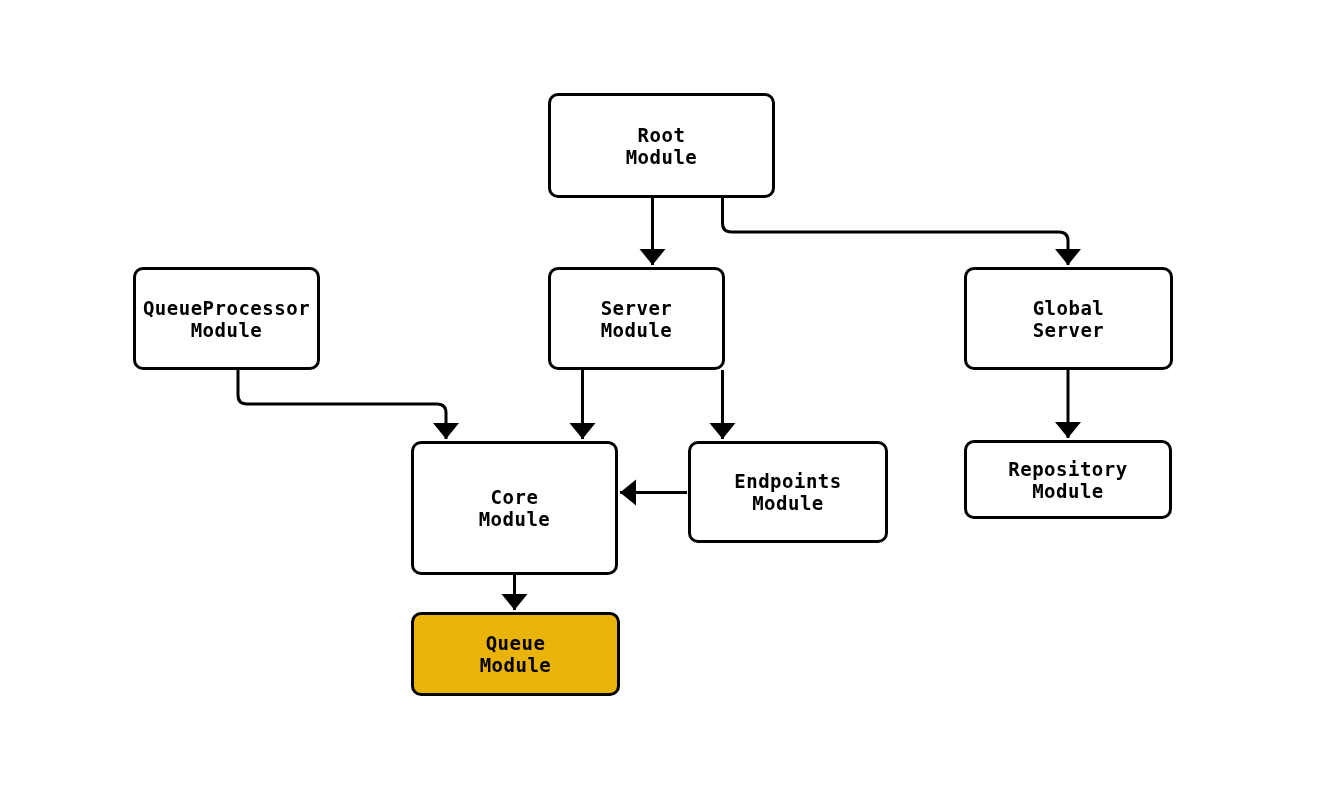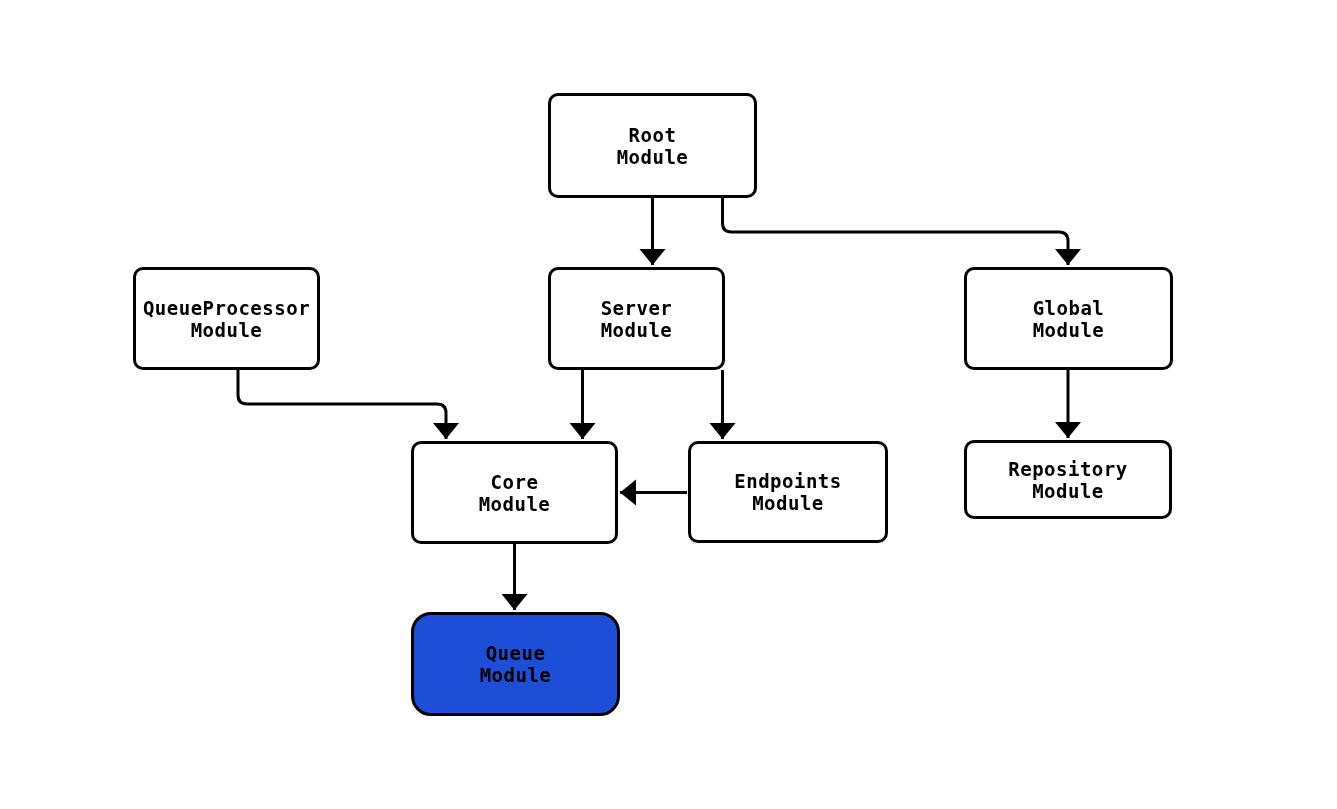--- a/index.html
+++ b/index.html
@@ -57,46 +57,46 @@
         <path d="M 722.5 198 L 722.5 223 Q 722.5 232 731.5 232 L 1059 232 Q 1068 232 1068 241 L 1068 265" fill="none" stroke="#000000" stroke-width="3" marker-end="url(#arrowhead)"></path>
         <path d="M 238 370 L 238 395 Q 238 404 247 404 L 437 404 Q 446 404 446 413 L 446 439" fill="none" stroke="#000000" stroke-width="3" marker-end="url(#arrowhead)"></path>
         <path d="M 582.5 370 L 582.5 439" fill="none" stroke="#000000" stroke-width="3" marker-end="url(#arrowhead)"></path>
         <path d="M 722.5 370 L 722.5 439" fill="none" stroke="#000000" stroke-width="3" marker-end="url(#arrowhead)"></path>
         <path d="M 687 492.5 L 620 492.5" fill="none" stroke="#000000" stroke-width="3" marker-end="url(#arrowhead)"></path>
         <path d="M 1068 370 L 1068 438" fill="none" stroke="#000000" stroke-width="3" marker-end="url(#arrowhead)"></path>
         <path d="M 514.5 544 L 514.5 610" fill="none" stroke="#000000" stroke-width="3" marker-end="url(#arrowhead)"></path>
       </g>
   </svg>
   <div id="node-layer">
-      <div class="node" style="left: 548px; top: 93px; width: 209px; height: 105px; border-color: rgb(0, 0, 0); background: rgb(255, 255, 255);">
+      <div class="node" style="left: 548px; top: 93px; width: 227px; height: 105px; border-color: rgb(0, 0, 0); background: rgb(255, 255, 255);">
         <span class="node-label">Root
 Module</span>
       </div>
       <div class="node" style="left: 133px; top: 267px; width: 187px; height: 103px; border-color: rgb(0, 0, 0); background: rgb(255, 255, 255);">
         <span class="node-label">QueueProcessor
 Module</span>
       </div>
       <div class="node" style="left: 548px; top: 267px; width: 177px; height: 103px; border-color: rgb(0, 0, 0); background: rgb(255, 255, 255);">
         <span class="node-label">Server
 Module</span>
       </div>
       <div class="node" style="left: 964px; top: 267px; width: 209px; height: 103px; border-color: rgb(0, 0, 0); background: rgb(255, 255, 255);">
         <span class="node-label">Global
-Module</span>
+Server</span>
       </div>
-      <div class="node" style="left: 411px; top: 441px; width: 207px; height: 103px; border-color: rgb(0, 0, 0); background: rgb(255, 255, 255);">
+      <div class="node" style="left: 411px; top: 441px; width: 207px; height: 134px; border-color: rgb(0, 0, 0); background: rgb(255, 255, 255);">
         <span class="node-label">Core
 Module</span>
       </div>
       <div class="node" style="left: 688px; top: 441px; width: 200px; height: 102px; border-color: rgb(0, 0, 0); background: rgb(255, 255, 255);">
         <span class="node-label">Endpoints
 Module</span>
       </div>
       <div class="node" style="left: 964px; top: 440px; width: 208px; height: 79px; border-color: rgb(0, 0, 0); background: rgb(255, 255, 255);">
         <span class="node-label">Repository
 Module</span>
       </div>
-      <div class="node" style="left: 411px; top: 612px; width: 209px; height: 104px; border-color: rgb(0, 0, 0); background: #1d4ed8; border-radius: 20px;">
+      <div class="node" style="left: 411px; top: 612px; width: 209px; height: 84px; border-color: rgb(0, 0, 0); background: #eab308;">
         <span class="node-label">Queue
 Module</span>
       </div>
     </div>
 </div>
 
 </body></html>

